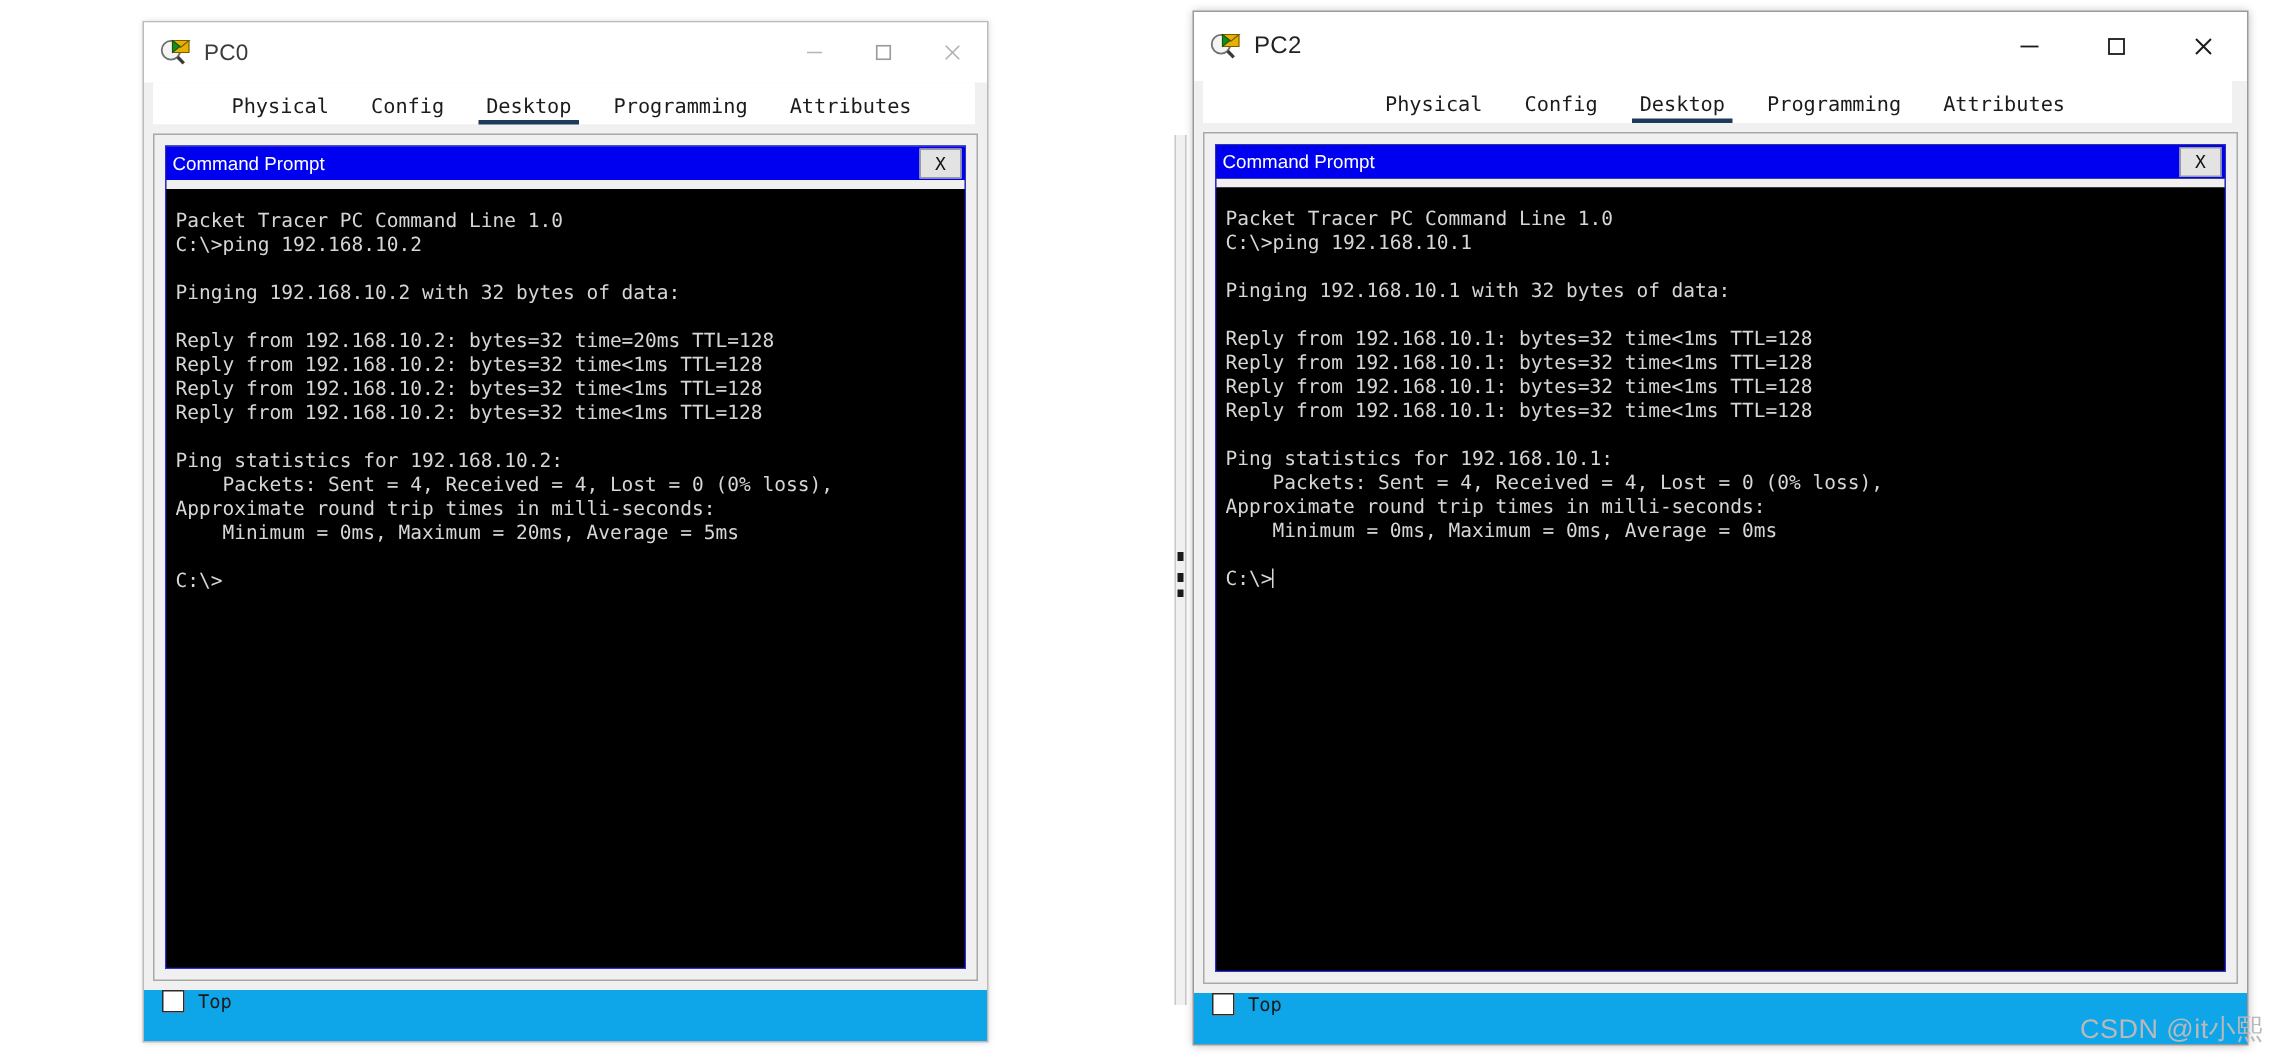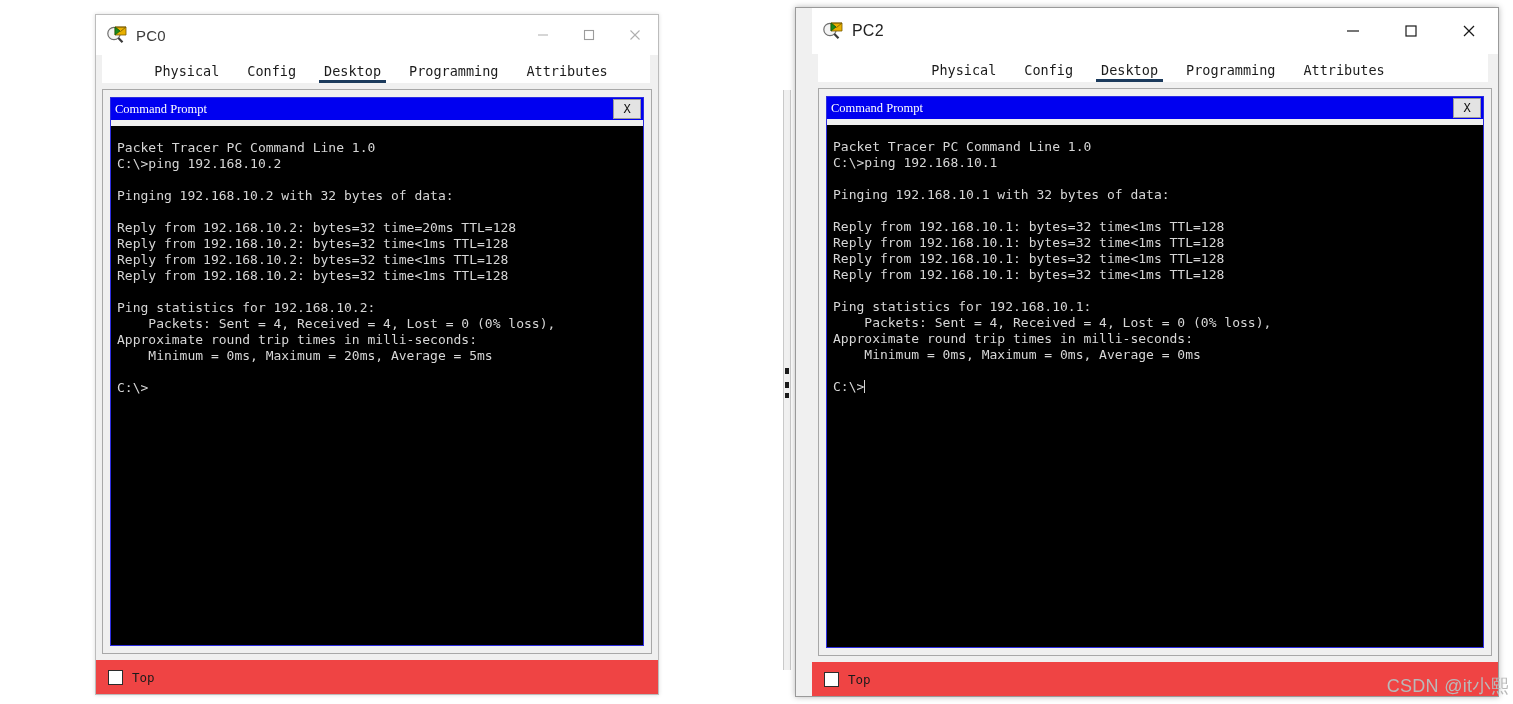--- a/index.html
+++ b/index.html
@@ -33,21 +33,20 @@
     box-shadow: 0 0 4px rgba(0,0,0,0.14);
   }
 
   .win-right {
     left: 795px;
     top: 7px;
     width: 704px;
     height: 690px;
     border: 1px solid #9a9a9a;
     box-shadow: 0 0 6px rgba(0,0,0,0.28);
-    padding-left: 16px;
   }
 
   .titlebar {
     height: 40px;
     background: #ffffff;
     display: flex;
     align-items: center;
     flex: 0 0 auto;
     position: relative;
   }
@@ -154,21 +153,21 @@
   .cmd-title {
     background: #0000f0;
     height: 22px;
     display: flex;
     align-items: center;
     flex: 0 0 auto;
     position: relative;
   }
   .cmd-title-text {
     color: #ffffff;
-    font-family: Liberation Serif, serif;
+    font-family: Liberation Sans, sans-serif;
     font-size: 12.5px;
     padding-left: 4px;
   }
   .cmd-close {
     margin-left: auto;
     margin-right: 2px;
     width: 26px;
     height: 18px;
     background: #e3e3e3;
     border: 1px solid #9a9a9a;
@@ -204,23 +203,22 @@
     height: 13px;
     background: #d6d6d6;
     vertical-align: -2px;
   }
 
   
   .win-footer {
     flex: 0 0 auto;
     height: 34px;
     display: flex;
-    align-items: center;
     padding-left: 12px;
-    background: #ef4444;
+    background: #0ea5e9;
   }
   .chk {
     width: 15px;
     height: 15px;
     border: 1px solid #2b2b2b;
     background: #ffffff;
     box-sizing: border-box;
     flex: 0 0 auto;
   }
   .chk-label {

